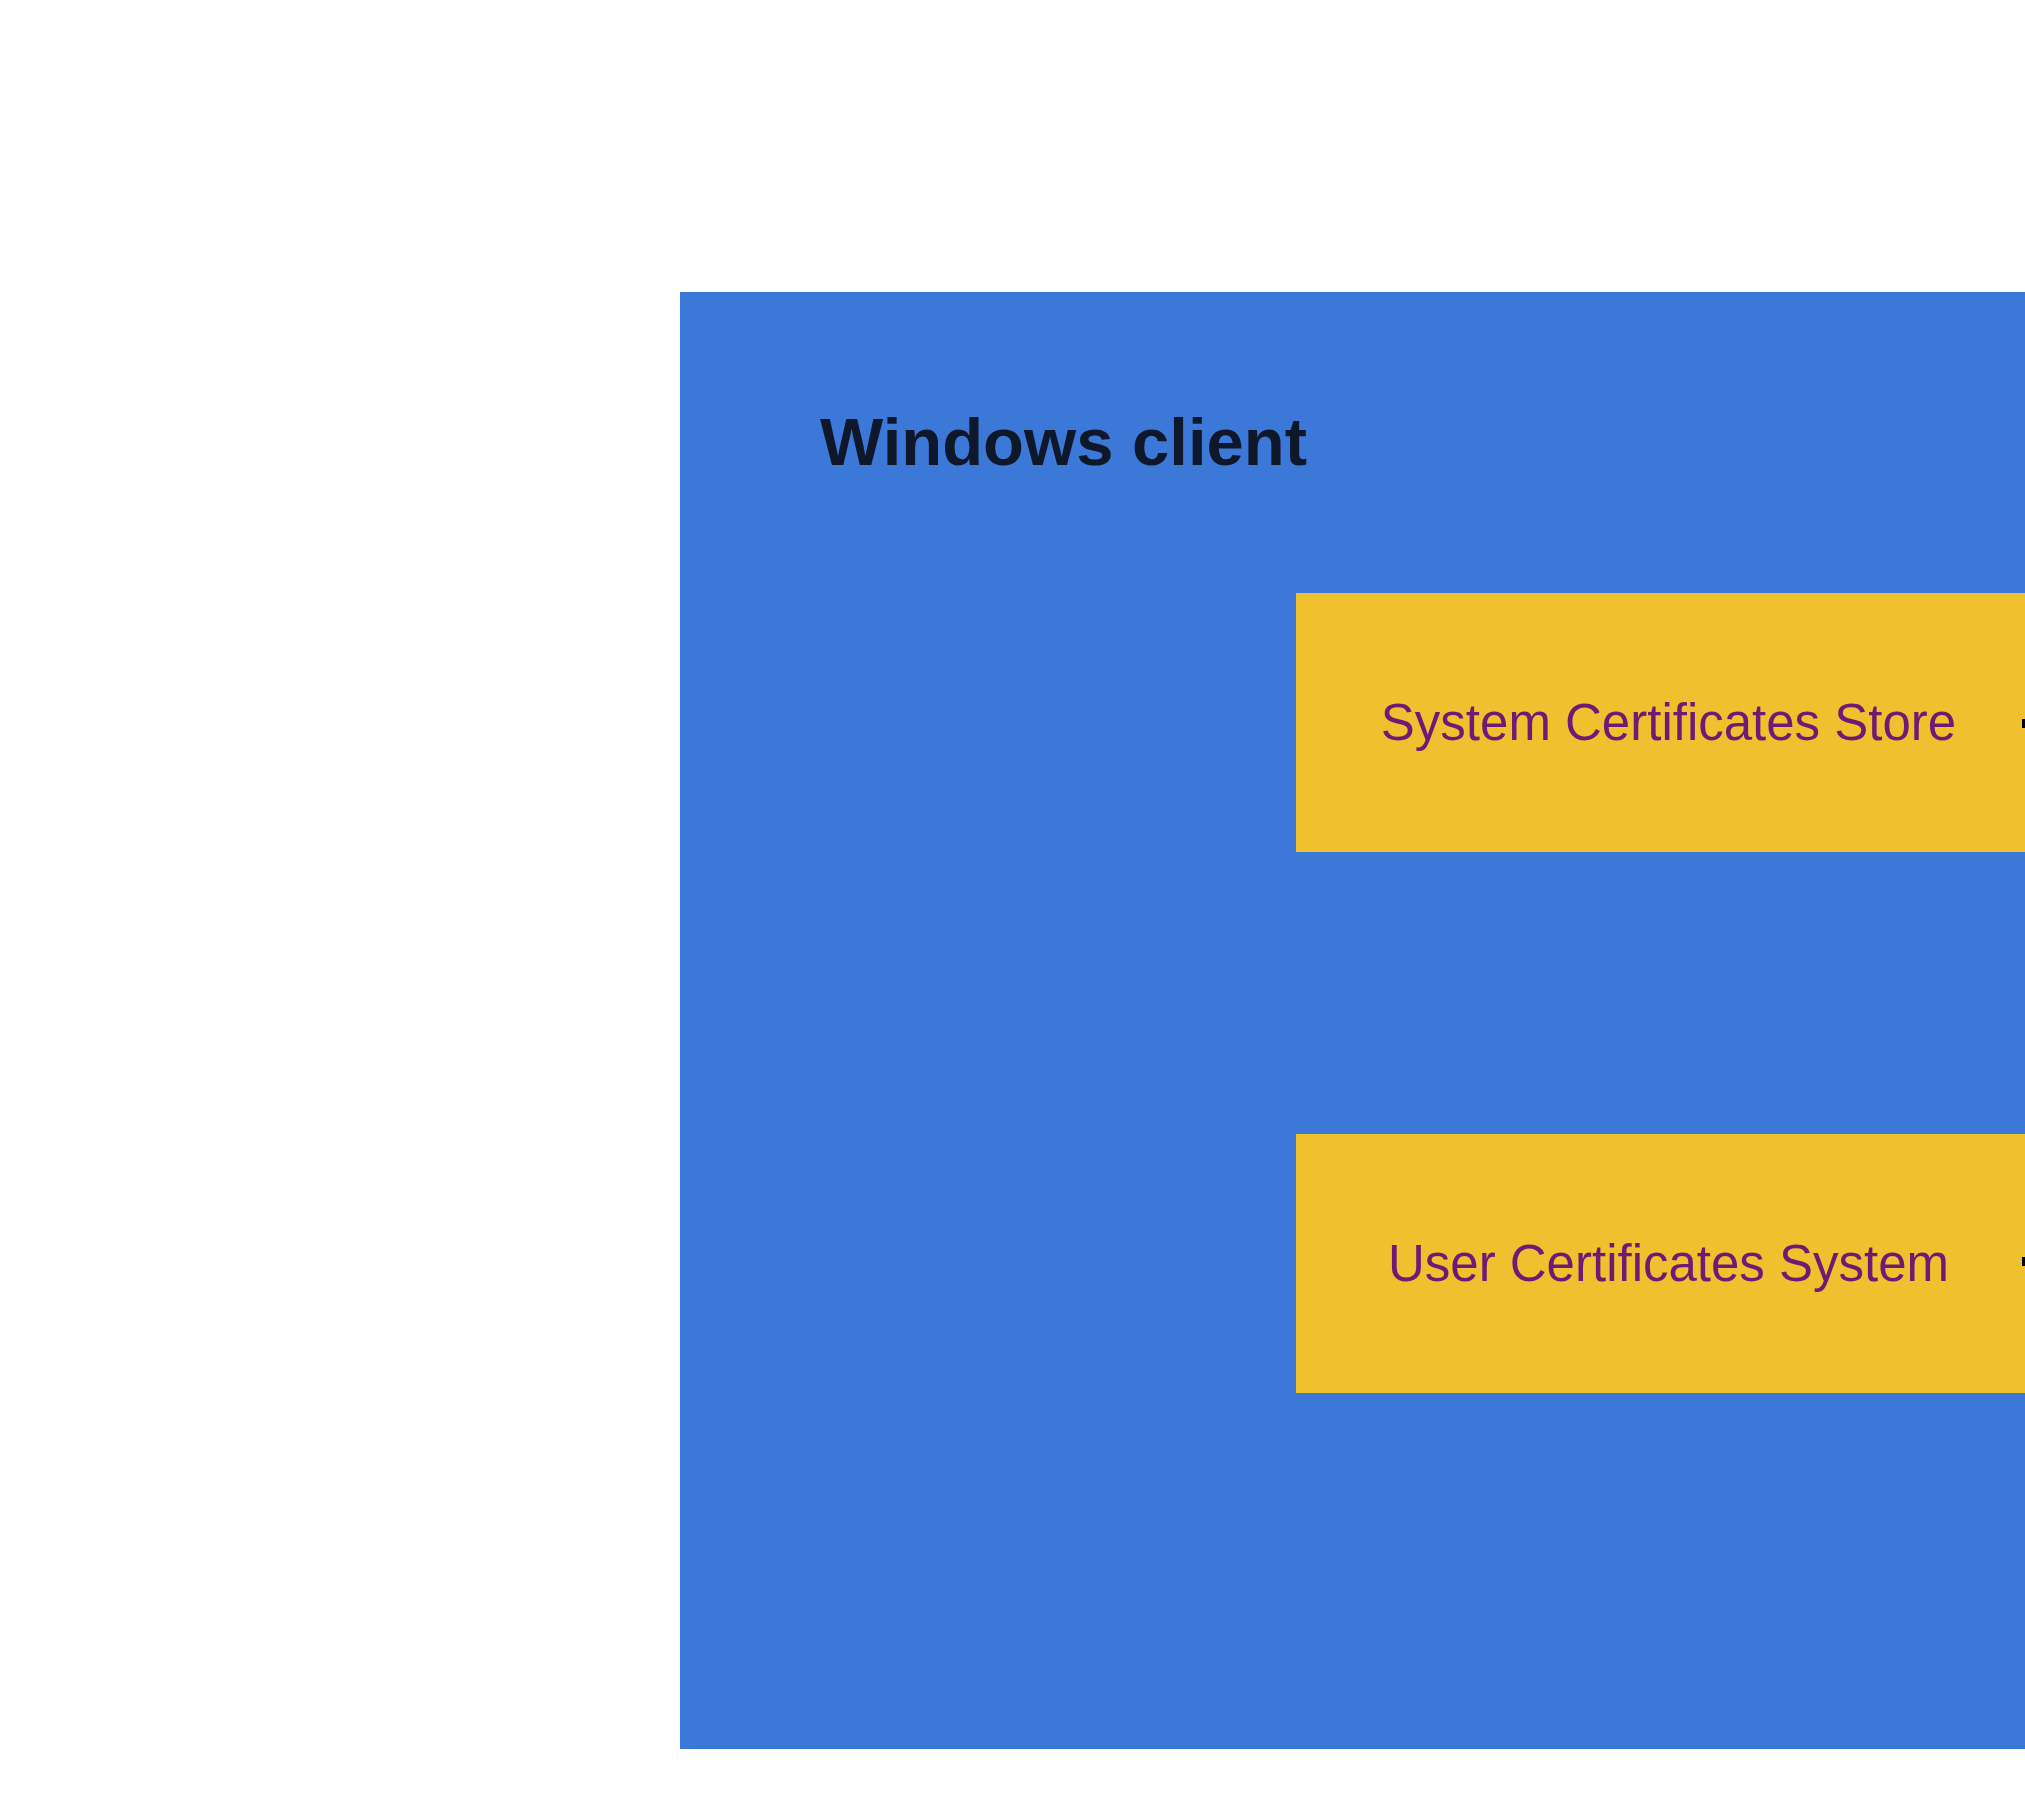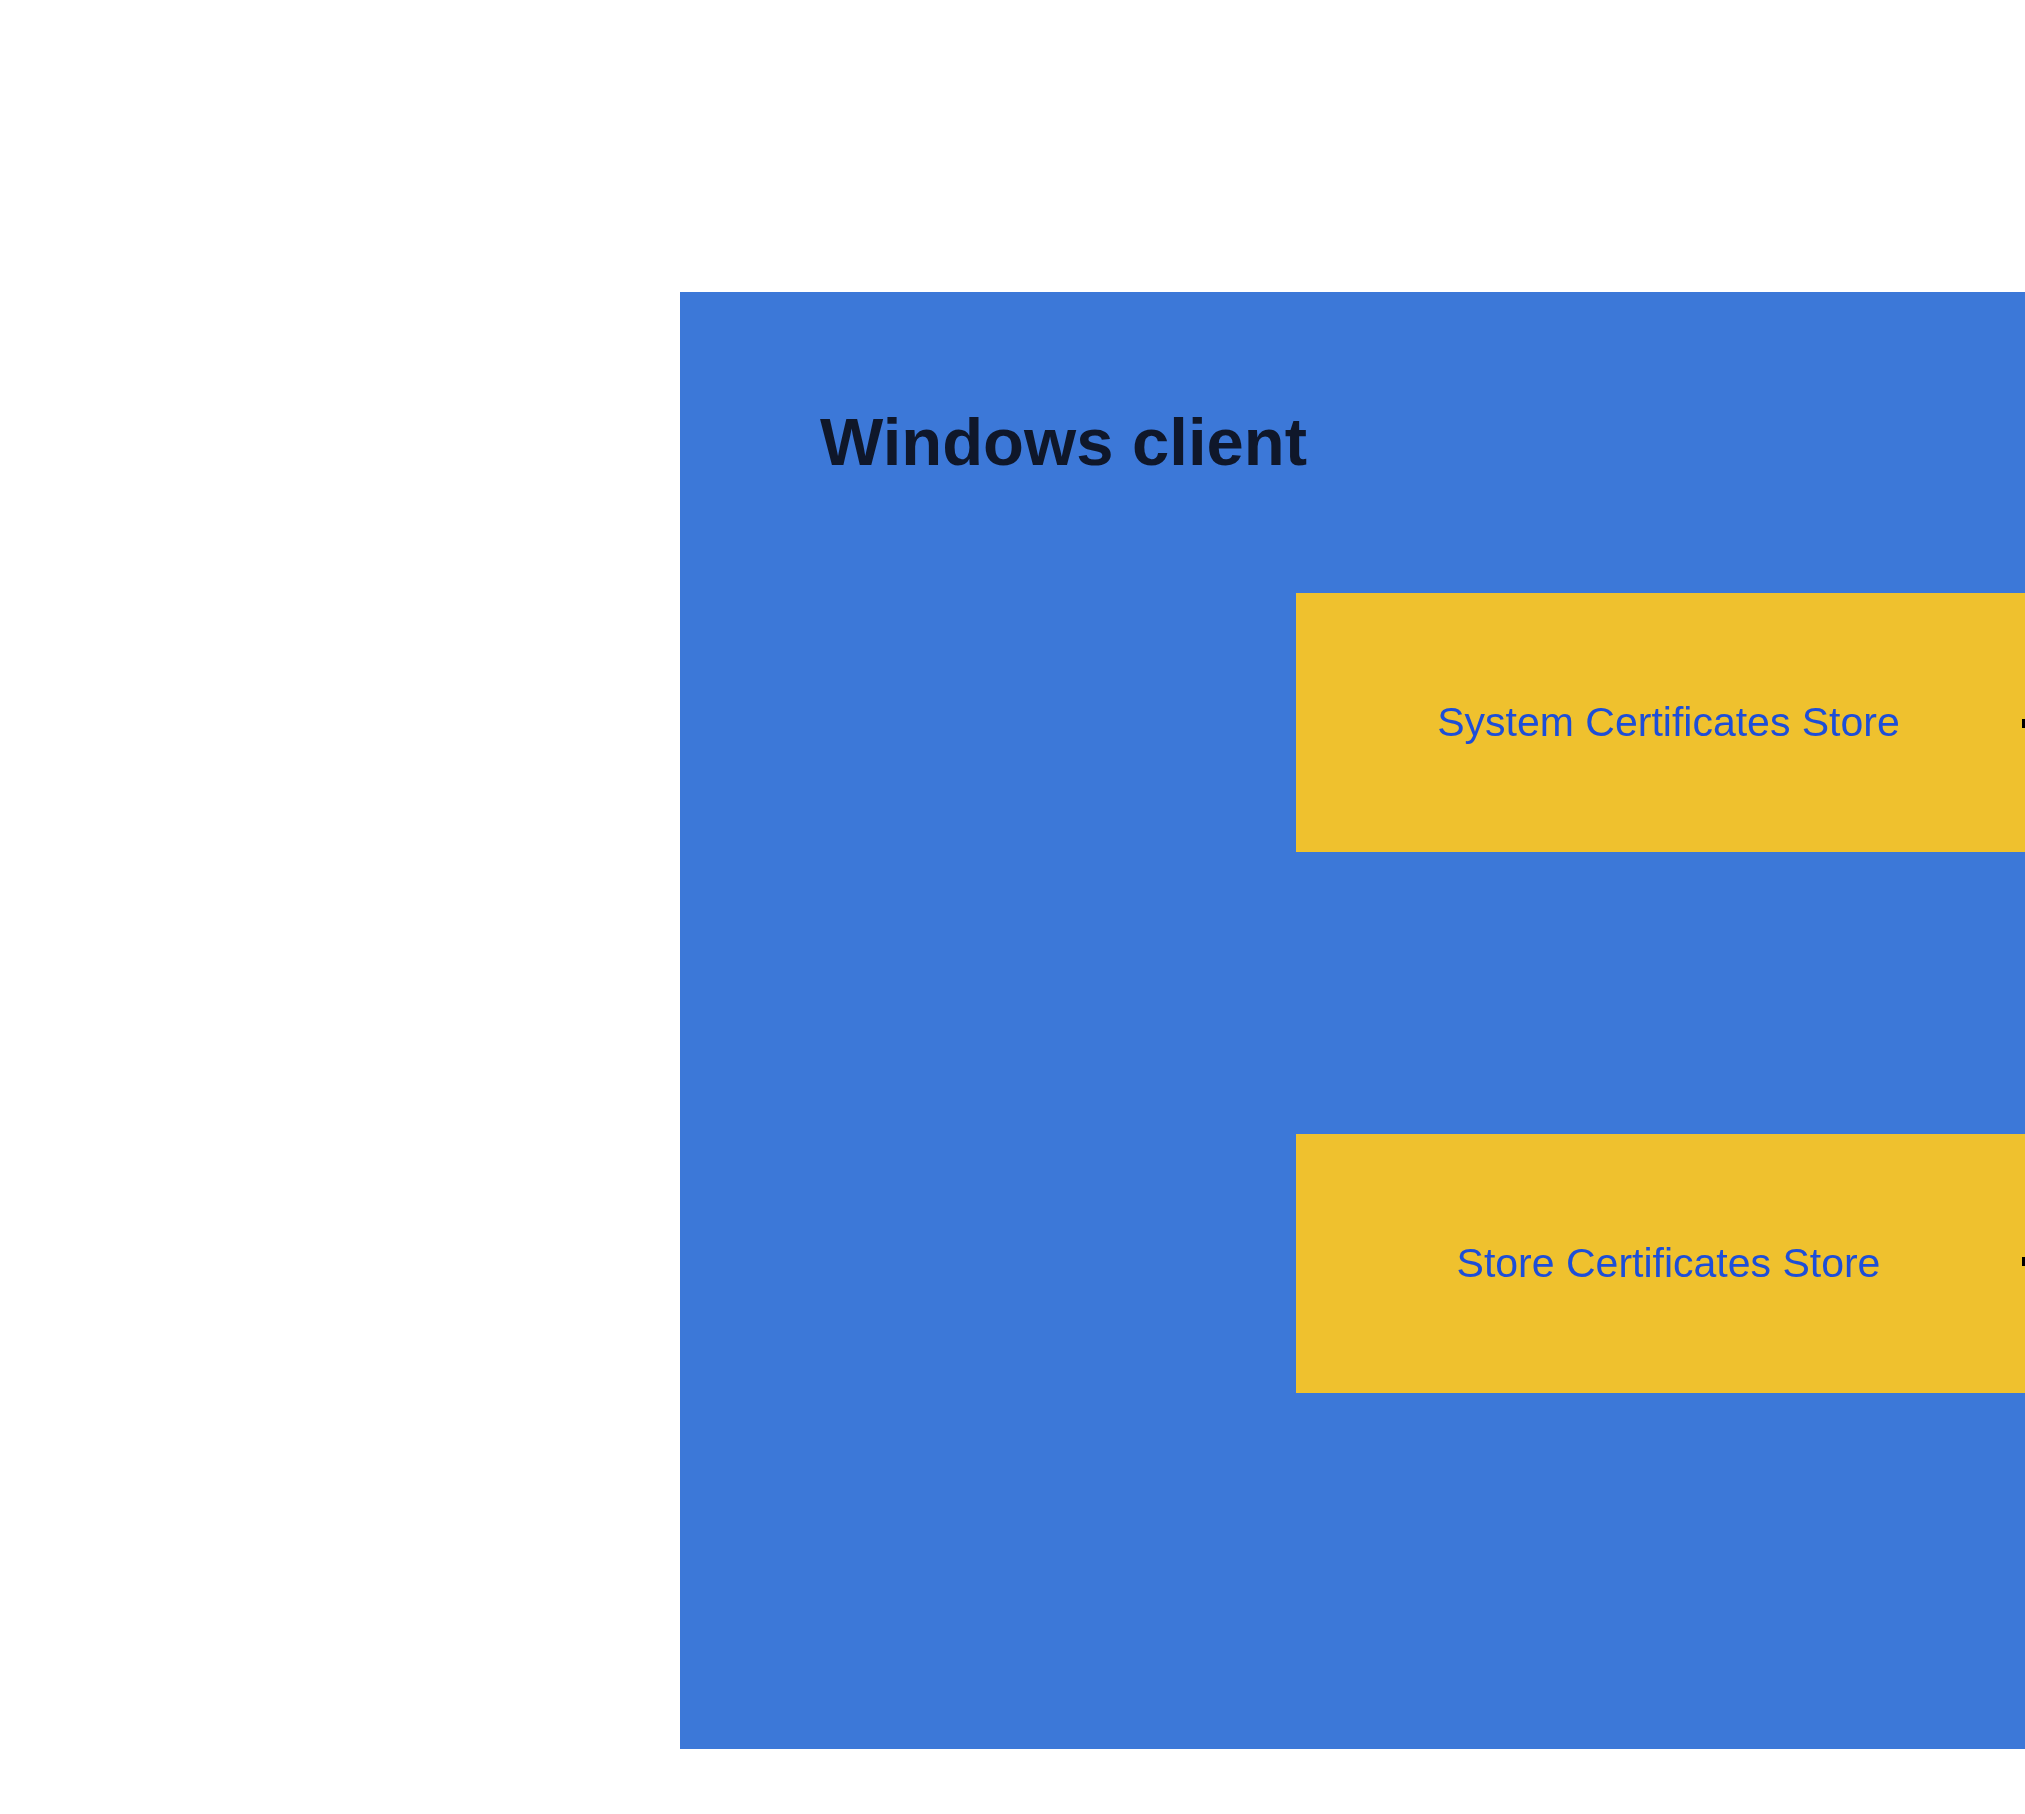--- a/index.html
+++ b/index.html
@@ -46,23 +46,23 @@
     left: 1296px;
     width: 745px;
     background: #efc12e;
     display: flex;
     align-items: center;
     justify-content: center;
   }
   .store-box.row1 { top: 593px; height: 259px; }
   .store-box.row2 { top: 1134px; height: 259px; }
   .store-label {
-    font-size: 41px;
+    font-size: 51px;
     font-weight: normal;
-    color: #1d4ed8;
+    color: #701a75;
     line-height: 1;
     white-space: nowrap;
     text-align: left;
   }
 
   
   .connector {
     position: absolute;
     left: 2022px;
     width: 344px;
@@ -82,19 +82,19 @@
 
   <div class="container-title">Windows client</div>
 
   <div class="store-box row1">
     <span class="store-label">System Certificates Store</span>
   </div>
 
   <div class="connector row1"></div>
 
   <div class="store-box row2">
-    <span class="store-label">Store Certificates Store</span>
+    <span class="store-label">User Certificates System</span>
   </div>
 
   <div class="connector row2"></div>
 
 </div>
 
 
 </body></html>

